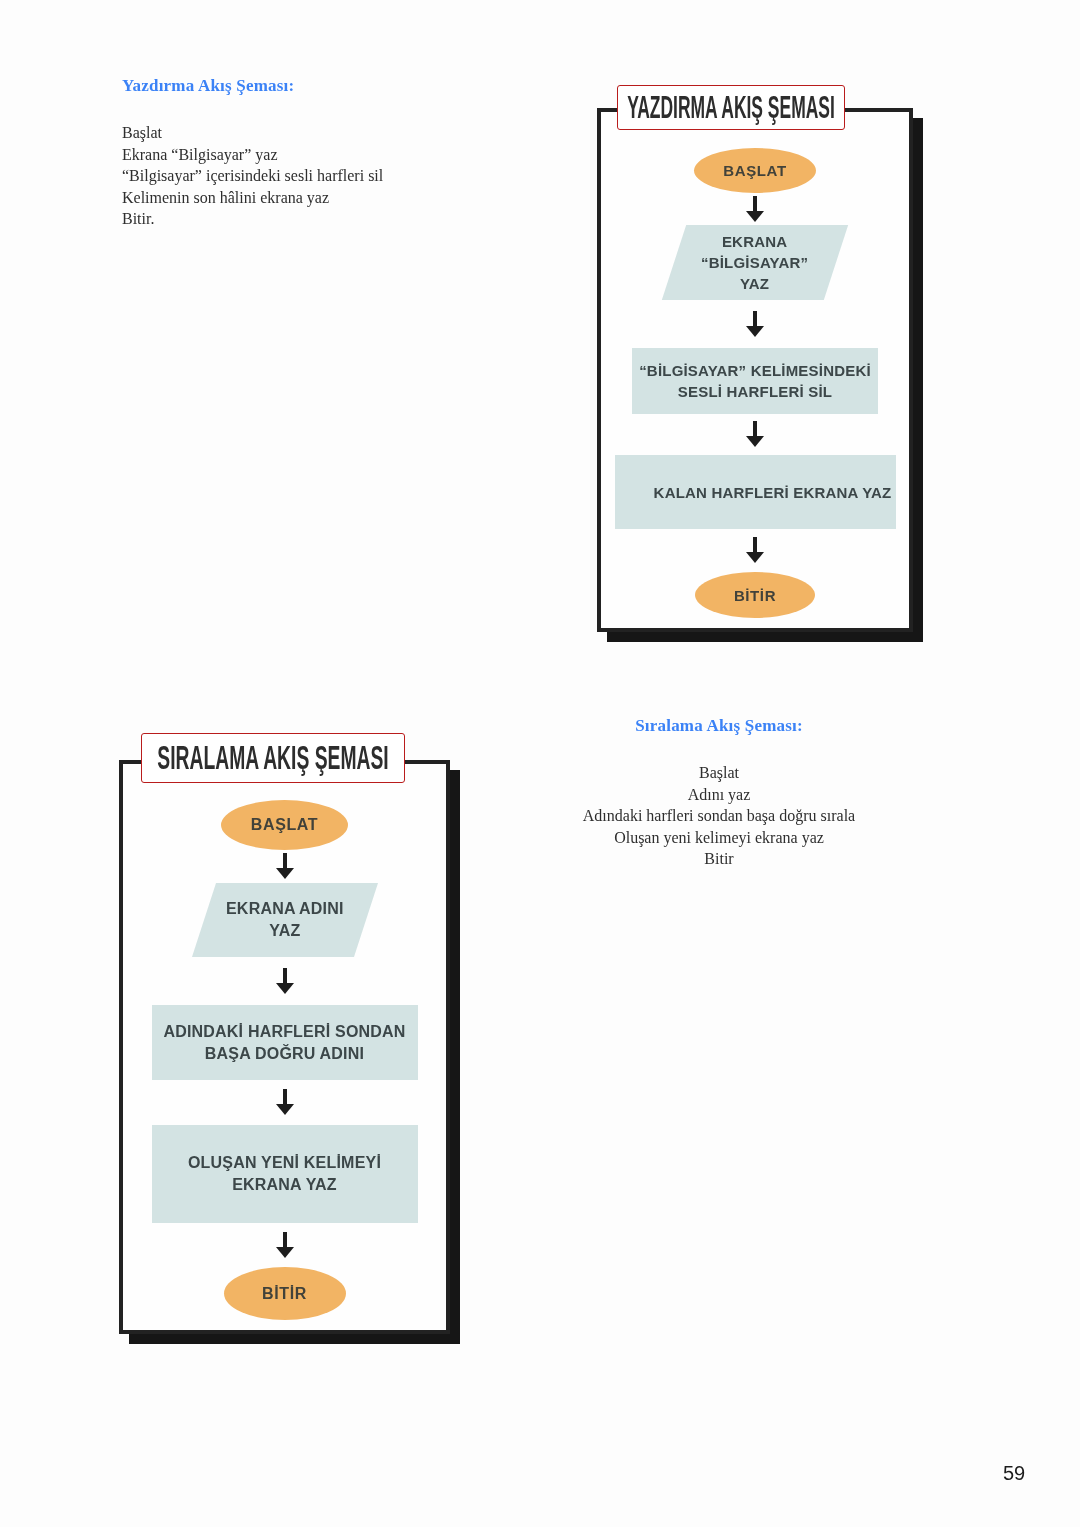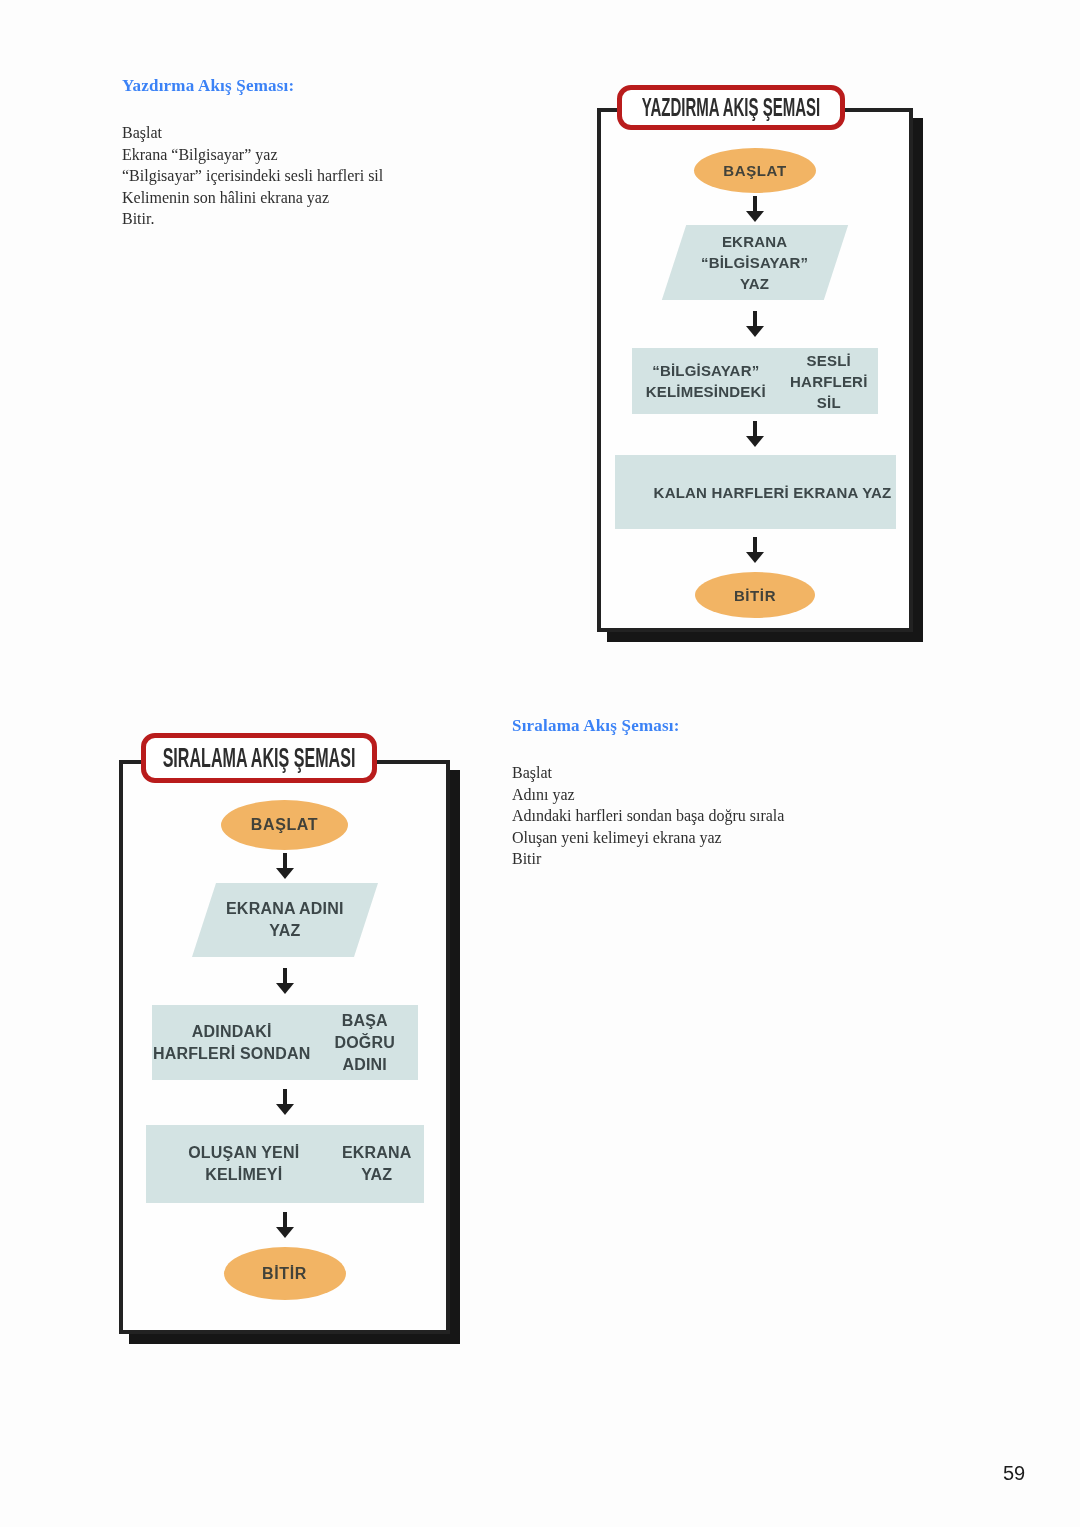--- a/index.html
+++ b/index.html
@@ -5,75 +5,75 @@
   html,body{margin:0;padding:0;background:#ffffff;}
   .page{
     position:relative;width:1080px;height:1527px;background:#fdfdfd;
     font-family:"Liberation Serif",serif;overflow:hidden;
   }
   
   .text-block{position:absolute;color:#2e2e2e;}
   .tb-title{font-weight:700;font-size:17px;margin:0 0 26px 0;color:#3b82f6;letter-spacing:.2px;}
   .tb-line{font-size:16px;line-height:21.6px;white-space:nowrap;}
   .tb-print{left:122px;top:76px;width:440px;}
-  .tb-sort{left:512px;top:716px;width:470px;}
+  .tb-sort{left:484px;top:716px;width:470px;text-align:center;}
 
   
   .fc-body{
     position:absolute;box-sizing:border-box;background:#fefefe;
     border:4px solid #222222;box-shadow:10px 10px 0 0 #161616;
     display:flex;flex-direction:column;align-items:center;
   }
   .fc-title-box{
     position:absolute;box-sizing:border-box;background:#ffffff;
-    border:5px solid #b91c1c;border-radius:14px;z-index:3;
+    border:1px solid #b91c1c;border-radius:3px;z-index:3;
     display:flex;align-items:center;justify-content:center;
   }
   .fc-title-box svg{display:block;width:100%;height:100%;}
   .fc-title-box text{
     font-family:"Liberation Sans",sans-serif;font-weight:700;fill:#2d2d2d;
   }
   .fc1-body{left:597px;top:108px;width:316px;height:524px;padding-top:36px;}
   .fc1-title{left:617px;top:85px;width:228px;height:45px;}
   .fc2-body{left:119px;top:760px;width:331px;height:574px;padding-top:36px;}
-  .fc2-title{left:141px;top:733px;width:236px;height:50px;}
+  .fc2-title{left:141px;top:733px;width:264px;height:50px;}
 
   
   .shape-text{
     font-family:"Liberation Sans",sans-serif;font-weight:700;color:#3c4749;
     text-align:center;letter-spacing:.2px;
   }
   .oval{
     border-radius:50%;background:var(--terminal,#F2B464);
     display:flex;align-items:center;justify-content:center;
     font-family:"Liberation Sans",sans-serif;font-weight:700;color:#42423a;
     letter-spacing:.6px;
   }
   .step-rect{
     background:var(--step,#D3E3E3);
-    display:flex;flex-direction:row;align-items:center;justify-content:center;
+    display:flex;flex-direction:column;align-items:center;justify-content:center;
   }
   .para{
     background:var(--step,#D3E3E3);transform:skewX(-18deg);
     display:flex;align-items:center;justify-content:center;
   }
   .para-inner{transform:skewX(18deg);display:flex;flex-direction:column;align-items:center;}
   .fc1-body .shape-text,.fc1-body .oval{font-size:15px;line-height:21px;}
   .fc2-body .shape-text,.fc2-body .oval{font-size:16px;line-height:22px;}
 
   .oval-start-1{width:122px;height:45px;}
   .para-1{width:162px;height:75px;}
   .rect-1a{width:246px;height:66px;}
   .rect-1b{width:246px;height:74px;padding-left:35px;}
   .oval-end-1{width:120px;height:46px;}
 
   .oval-start-2{width:127px;height:50px;}
   .para-2{width:162px;height:74px;}
   .rect-2a{width:266px;height:75px;}
-  .rect-2b{width:266px;height:78px;padding-left:12px;}
+  .rect-2b{width:266px;height:98px;}
   .oval-end-2{width:122px;height:53px;}
 
   
   .arrow{position:relative;width:22px;height:26px;flex:0 0 auto;}
   .arrow::before{
     content:"";position:absolute;left:9px;top:0;width:4px;height:17px;background:#1d1d1d;
   }
   .arrow::after{
     content:"";position:absolute;left:2px;top:15px;width:0;height:0;
     border-left:9px solid transparent;border-right:9px solid transparent;

